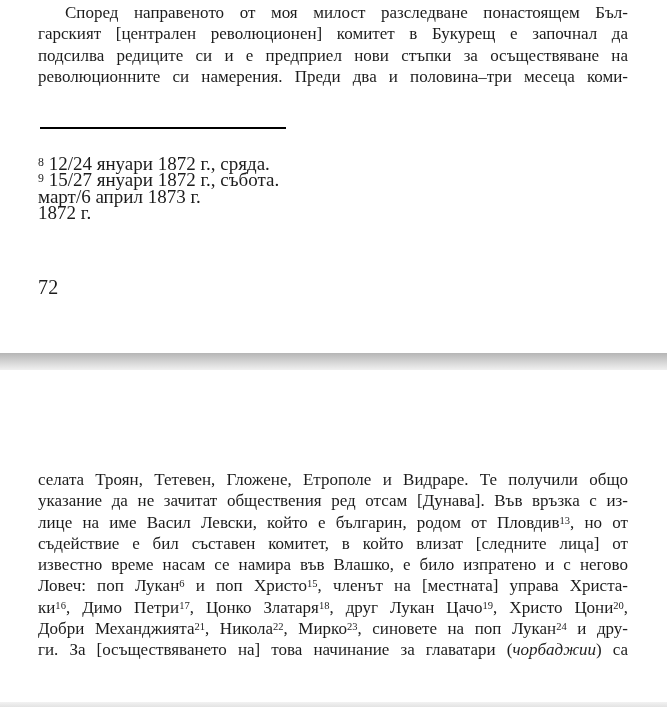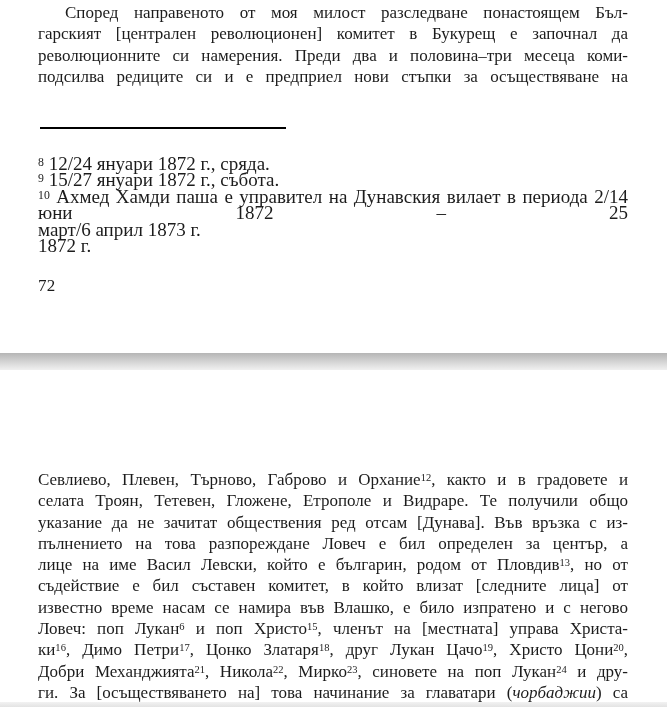--- a/index.html
+++ b/index.html
@@ -68,58 +68,55 @@
     top: 156px;
     left: 38px;
     width: 590px;
     font-size: 19px;
     line-height: 16.4px;
   }
   .page-num {
     position: absolute;
     top: 276px;
     left: 38px;
-    font-size: 17px;
+    font-size: 20px;
     letter-spacing: 0.3px;
   }
 </style>
 </head>
 <body>
 
 <div class="viewer">
 
   <div class="page page-1">
     <div class="body-text p1-body">
         <div class="tline indent"><span>Според направеното от моя милост разследване понастоящем Бъл-</span></div>
         <div class="tline"><span>гарският [централен революционен] комитет в Букурещ е започнал да</span></div>
+        <div class="tline"><span>подсилва редиците си и е предприел нови стъпки за осъществяване на</span></div>
         <div class="tline"><span>революционните си намерения. Преди два и половина–три месеца коми-</span></div>
-        <div class="tline"><span>подсилва редиците си и е предприел нови стъпки за осъществяване на</span></div>
       </div>
 
     <div class="footnote-rule"></div>
 
     <div class="footnotes">
         <div class="tline last"><sup>8</sup><span> 12/24 януари 1872 г., сряда.</span></div>
         <div class="tline last"><sup>9</sup><span> 15/27 януари 1872 г., събота.</span></div>
-        <div class="tline"><sup>10</sup><span> Ахмед Хамди паша е управител на Дунавския вилает в периода 2/14 юни 1872 – 25</span></div>
         <div class="tline last"><span>март/6 април 1873 г.</span></div>
         <div class="tline last"><span>1872 г.</span></div>
       </div>
 
     <div class="page-num">72</div>
   </div>
 
   <div class="page-gap"></div>
 
   <div class="page page-2">
     <div class="body-text p2-body">
-        <div class="tline"><span>Севлиево, Плевен, Търново, Габрово и Орхание</span><sup>12</sup><span>, както и в градовете и</span></div>
         <div class="tline"><span>селата Троян, Тетевен, Гложене, Етрополе и Видраре. Те получили общо</span></div>
         <div class="tline"><span>указание да не зачитат обществения ред отсам [Дунава]. Във връзка с из-</span></div>
-        <div class="tline"><span>пълнението на това разпореждане Ловеч е бил определен за център, а</span></div>
         <div class="tline"><span>лице на име Васил Левски, който е българин, родом от Пловдив</span><sup>13</sup><span>, но от</span></div>
         <div class="tline"><span>съдействие е бил съставен комитет, в който влизат [следните лица] от</span></div>
         <div class="tline"><span>известно време насам се намира във Влашко, е било изпратено и с негово</span></div>
         <div class="tline"><span>Ловеч: поп Лукан</span><sup>6</sup><span> и поп Христо</span><sup>15</sup><span>, членът на [местната] управа Христа-</span></div>
         <div class="tline"><span>ки</span><sup>16</sup><span>, Димо Петри</span><sup>17</sup><span>, Цонко Златаря</span><sup>18</sup><span>, друг Лукан Цачо</span><sup>19</sup><span>, Христо Цони</span><sup>20</sup><span>,</span></div>
         <div class="tline"><span>Добри Механджията</span><sup>21</sup><span>, Никола</span><sup>22</sup><span>, Мирко</span><sup>23</sup><span>, синовете на поп Лукан</span><sup>24</sup><span> и дру-</span></div>
         <div class="tline"><span>ги. За [осъществяването на] това начинание за главатари (</span><em>чорбаджии</em><span>) са</span></div>
       </div>
   </div>
 

